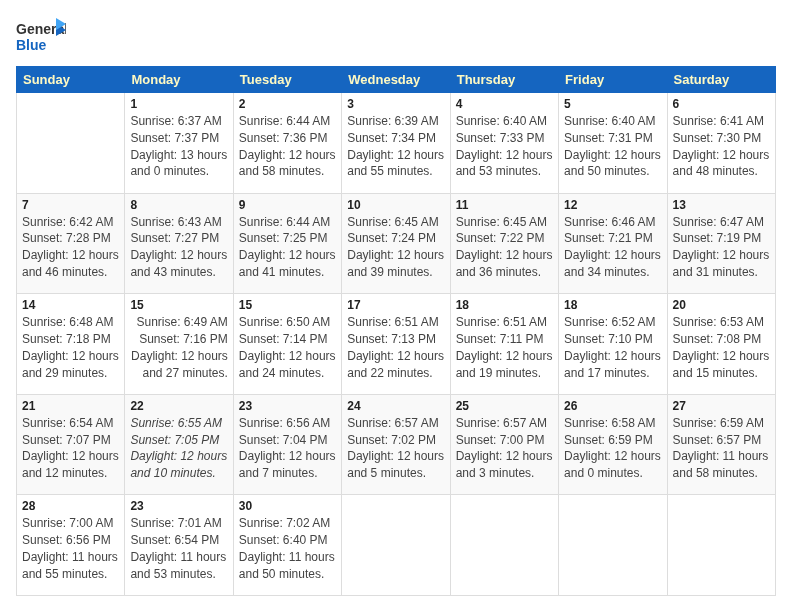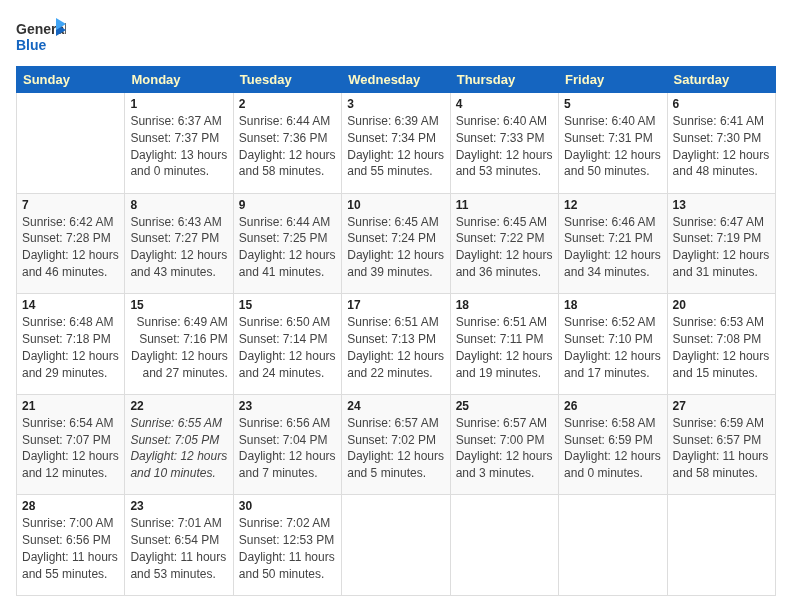--- a/index.html
+++ b/index.html
@@ -324,21 +324,21 @@
           <td>
             <span class="day-number">23</span>
             <div class="day-info" style="white-space: pre-line;">Sunrise: 7:01 AM
 Sunset: 6:54 PM
 Daylight: 11 hours
 and 53 minutes.</div>
           </td>
           <td>
             <span class="day-number">30</span>
             <div class="day-info" style="white-space: pre-line;">Sunrise: 7:02 AM
-Sunset: 12:53 PM
+Sunset: 6:40 PM
 Daylight: 11 hours
 and 50 minutes.</div>
           </td>
           <td class="empty-cell"></td>
           <td class="empty-cell"></td>
           <td class="empty-cell"></td>
           <td class="empty-cell"></td>
         </tr>
       </tbody>
   </table>

